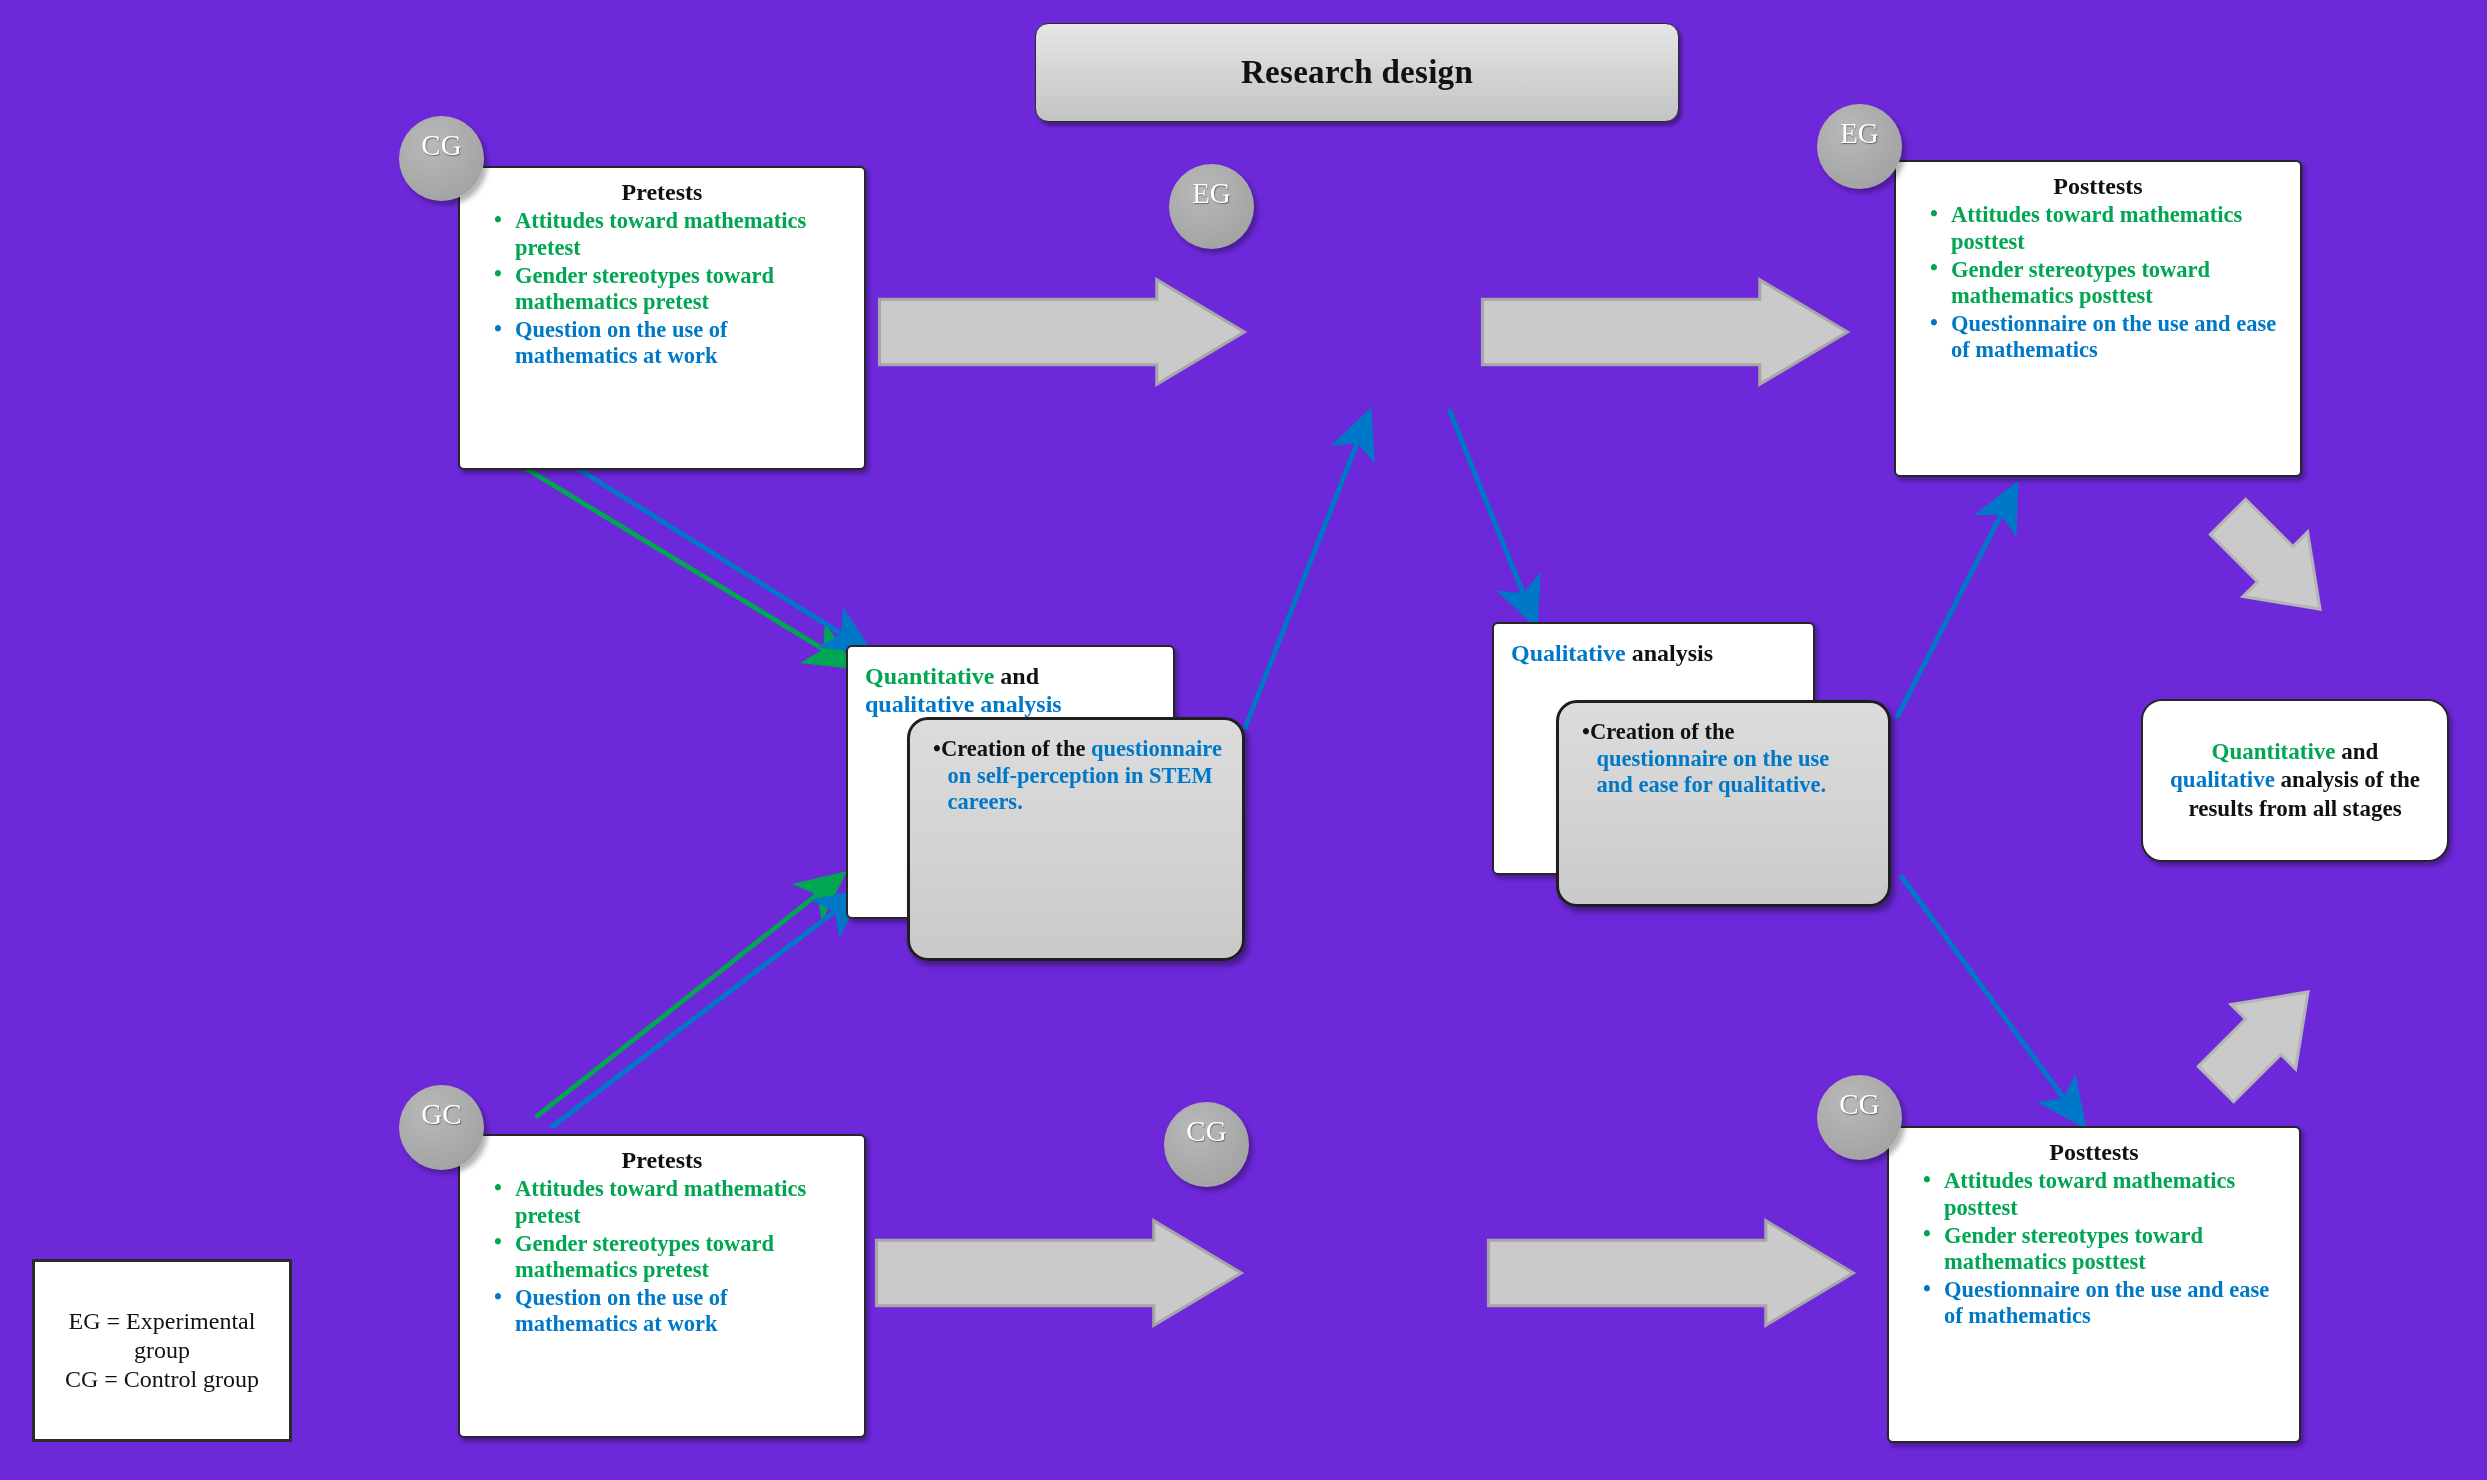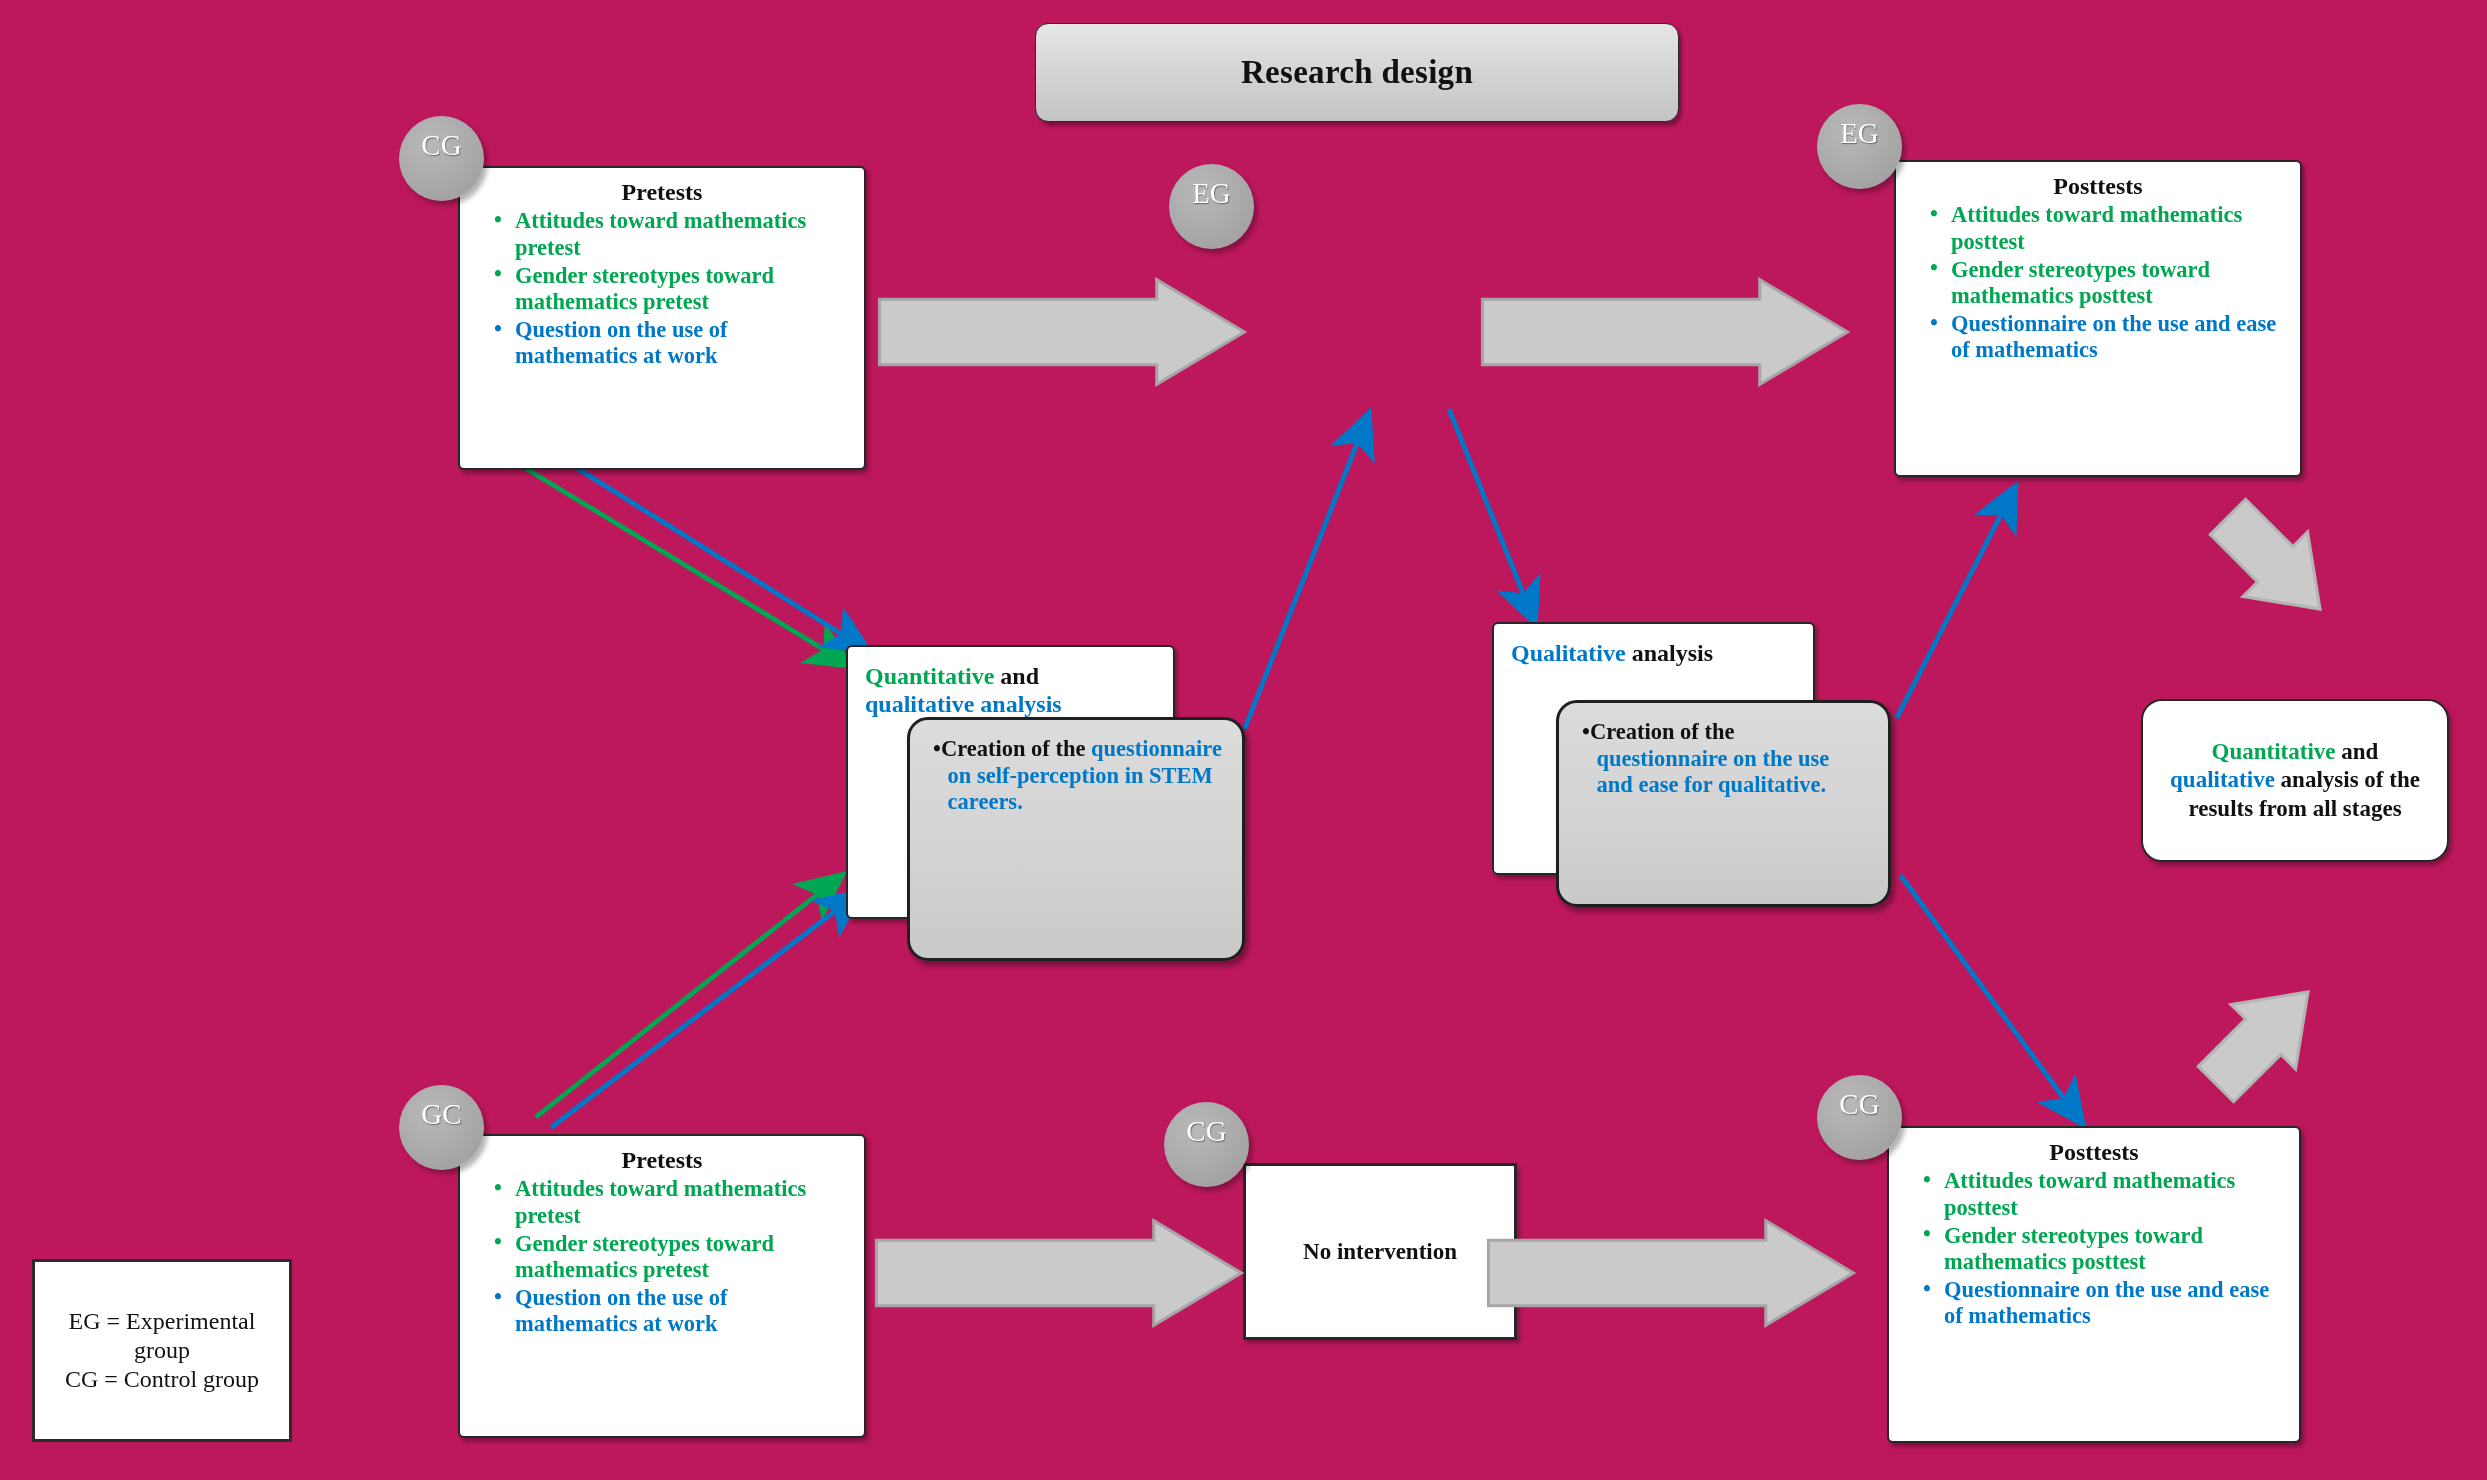--- a/index.html
+++ b/index.html
@@ -8,21 +8,21 @@
     background: #ffffff;
   }
   body {
     font-family: "Liberation Serif", "DejaVu Serif", serif;
   }
 
   #canvas {
     position: relative;
     width: 2487px;
     height: 1480px;
-    background: #be185d;
+    background: #6d28d9;
     overflow: hidden;
   }
 
   #wires {
     position: absolute;
     left: 0;
     top: 0;
     width: 2487px;
     height: 1480px;
     pointer-events: none;
@@ -322,23 +322,20 @@
     <ul class="bullets">
       <li class="green">Attitudes toward mathematics pretest</li>
       <li class="green">Gender stereotypes toward mathematics pretest</li>
       <li class="blue">Question on the use of mathematics at work</li>
     </ul>
   </div>
   <div class="badge" style="left:399px; top:1085px;">
     <span class="txt">GC</span>
   </div>
 
-  <div class="stage-box sq" style="left:1243px; top:1163px; width:274px; height:177px; display:flex; align-items:center; justify-content:center;">
-    <div class="center-line dark">No intervention</div>
-  </div>
   <div class="badge" style="left:1164px; top:1102px;">
     <span class="txt">CG</span>
   </div>
 
   <div class="stage-box" style="left:1887px; top:1126px; width:414px; height:317px;">
     <div class="box-title">Posttests</div>
     <ul class="bullets">
       <li class="green">Attitudes toward mathematics posttest</li>
       <li class="green">Gender stereotypes toward mathematics posttest</li>
       <li class="blue">Questionnaire on the use and ease of mathematics</li>

